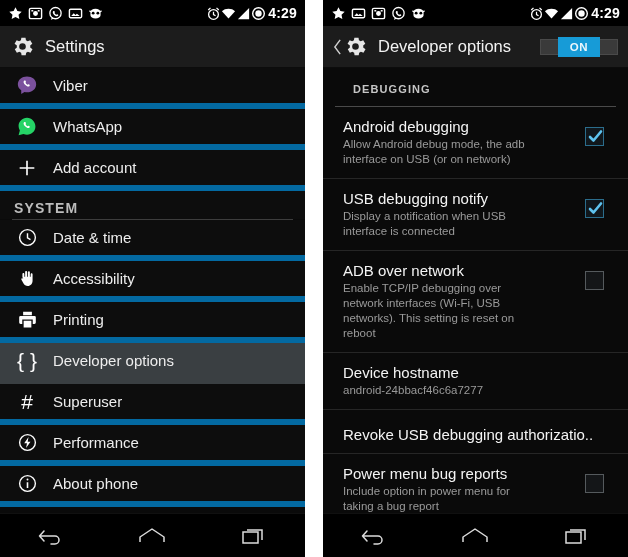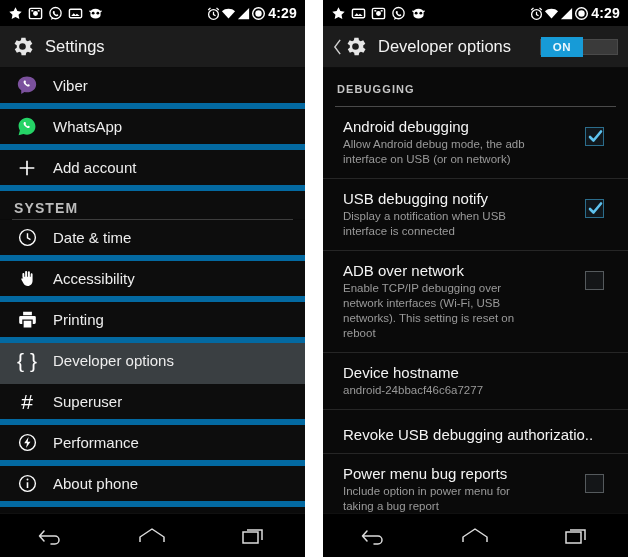--- a/index.html
+++ b/index.html
@@ -69,21 +69,21 @@
     white-space: nowrap;
     overflow: hidden;
   }
   .ab-switch {
     margin-left: auto;
     width: 78px; height: 16px;
     background: #3a3a3a;
     border: 1px solid #4a4a4a;
     display: flex;
     align-items: center;
-    justify-content: flex-start;
+    justify-content: center;
     flex: 0 0 78px;
   }
   .ab-switch .thumb {
     width: 42px; height: 20px;
     background: #179bd7;
     color: #eaf6fc;
     font-size: 11.5px;
     font-weight: bold;
     letter-spacing: .6px;
     display: flex;
@@ -135,21 +135,21 @@
     font-weight: bold;
     letter-spacing: 1.1px;
   }
   .sec-rule { height: 1px; background: #3d3d3d; margin: 0 12px; }
 
   .glyph { color: #fdfdfd; font-size: 18px; line-height: 1; }
   .glyph.big { font-size: 21px; }
 
   
   .dsec {
-    padding: 11px 14px 4px 14px;
+    padding: 11px 14px 4px 30px;
     background: #0a0a0a;
   }
   .dsec span {
     color: #c6c6c6;
     font-size: 11px;
     font-weight: bold;
     letter-spacing: 1.1px;
   }
   .dsec-rule { height: 1px; background: #4a4a4a; margin: 5px 12px 0 12px; }
 

